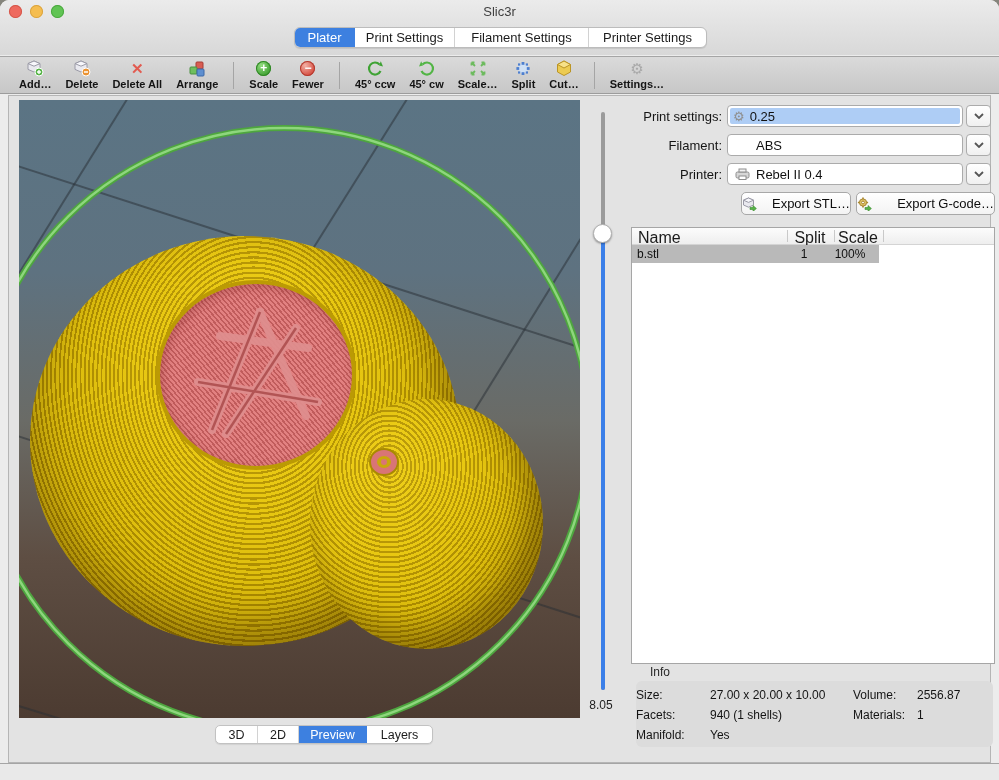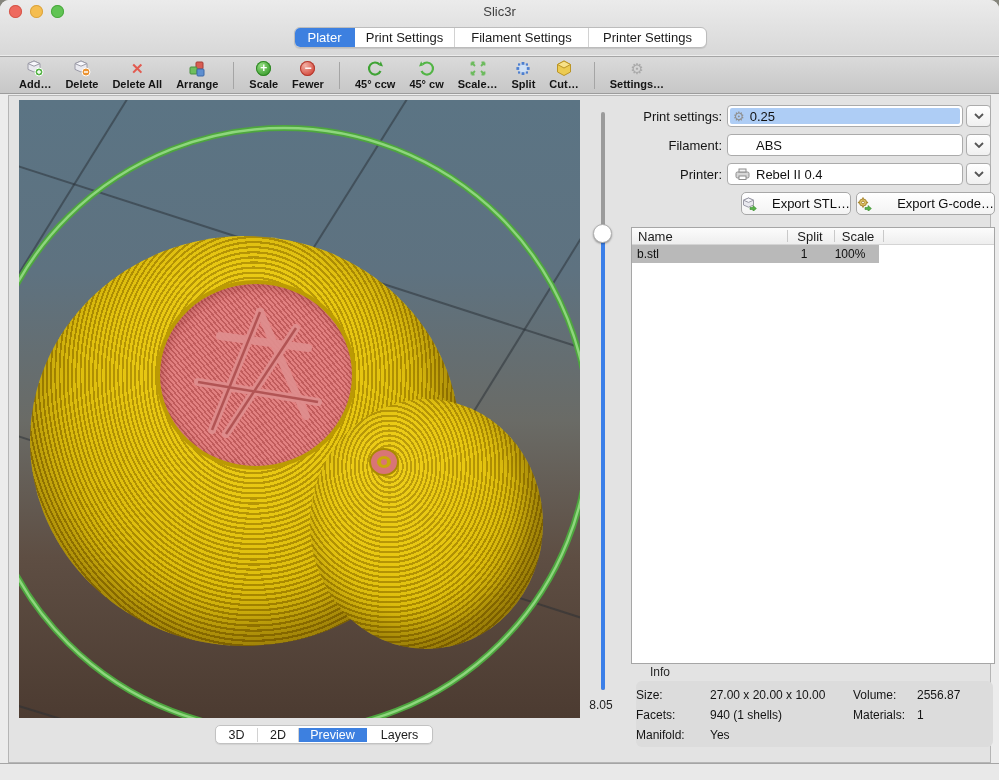--- a/index.html
+++ b/index.html
@@ -58,37 +58,37 @@
   .pink-spot-mid{width:14px;height:12px;border-radius:50%;background:#c9a80c;display:flex;align-items:center;justify-content:center;}
   .pink-spot-core{width:6px;height:6px;border-radius:50%;background:#d97575;}
 
   
   .sliderTrack{position:absolute;left:601px;top:112px;width:4px;height:578px;background:#9b9b9b;border-radius:2px;}
   .sliderFill{position:absolute;left:0;right:0;top:121px;bottom:0;background:#3b7fe8;border-radius:2px;}
   .sliderHandle{position:absolute;left:593px;top:224px;width:19px;height:19px;background:#fff;border:1px solid #b0b0b0;border-radius:50%;box-shadow:0 1px 2px rgba(0,0,0,.35);}
   .layerValue{position:absolute;left:582px;top:698px;width:38px;font-size:12px;color:#1d1d1d;text-align:center;}
 
   
-  .viewTabs{position:absolute;left:215px;top:725px;height:19px;display:flex;background:#fff;border:1px solid #c2c2c2;border-radius:5px;overflow:hidden;box-shadow:0 1px 1px rgba(0,0,0,.08);align-items:center;}
+  .viewTabs{position:absolute;left:215px;top:725px;height:19px;display:flex;background:#fff;border:1px solid #c2c2c2;border-radius:5px;overflow:hidden;box-shadow:0 1px 1px rgba(0,0,0,.08);}
   .viewTab{font-size:12.5px;color:#1c1c1c;display:flex;align-items:center;justify-content:center;border-right:1px solid #d2d2d2;}
   .viewTab:last-child{border-right:none;}
   .viewTab.sel{background:#3d80e0;color:#fff;border-right-color:#3d80e0;}
 
   
   .rowLabel{position:absolute;left:602px;width:120px;text-align:right;font-size:13px;color:#151515;}
   .combo{position:absolute;left:727px;width:236px;height:22px;background:#fff;border:1px solid #ababab;border-radius:4px;}
   .comboInner{position:absolute;inset:2px;display:flex;align-items:center;font-size:13px;color:#111;border-radius:2px;}
   .comboInner.hl{background:#aecdf5;}
   .comboGear{font-size:13px;color:#8f8f8f;margin:0 5px 0 3px;line-height:13px;}
   .arrowBtn{position:absolute;left:966px;width:25px;height:22px;background:linear-gradient(#ffffff,#f0f0f0);border:1px solid #ababab;border-radius:4px;display:flex;align-items:center;justify-content:center;}
   .exportBtn{position:absolute;top:192px;height:23px;background:linear-gradient(#ffffff,#f3f3f3);border:1px solid #a8a8a8;border-radius:5px;display:flex;align-items:center;justify-content:space-between;font-size:13px;color:#0d0d0d;gap:5px;}
 
   
   .list{position:absolute;left:631px;top:227px;width:364px;height:437px;background:#fff;border:1px solid #a6a6a6;}
-  .listHeader{position:relative;height:17px;background:linear-gradient(#fcfcfc,#eeeeee);border-bottom:1px solid #d4d4d4;font-size:13px;color:#1b1b1b;}
+  .listHeader{position:relative;height:17px;background:linear-gradient(#fcfcfc,#eeeeee);border-bottom:1px solid #d4d4d4;font-size:16px;color:#1b1b1b;}
   .hName{position:absolute;left:6px;top:1px;}
   .hCopies{position:absolute;left:156px;width:44px;top:1px;text-align:center;}
   .hScale{position:absolute;left:204px;width:44px;top:1px;text-align:center;}
   .hSep{position:absolute;top:2px;width:1px;height:12px;background:#c9c9c9;}
   .listRow{position:relative;height:18px;font-size:12px;color:#0f0f0f;}
   .rowSel{position:absolute;left:0;top:0;width:247px;height:18px;background:#b9b9b9;}
   .cName{position:absolute;left:5px;top:2px;}
   .cCopies{position:absolute;left:160px;width:24px;top:2px;text-align:center;}
   .cScale{position:absolute;left:196px;width:44px;top:2px;text-align:center;}
 

